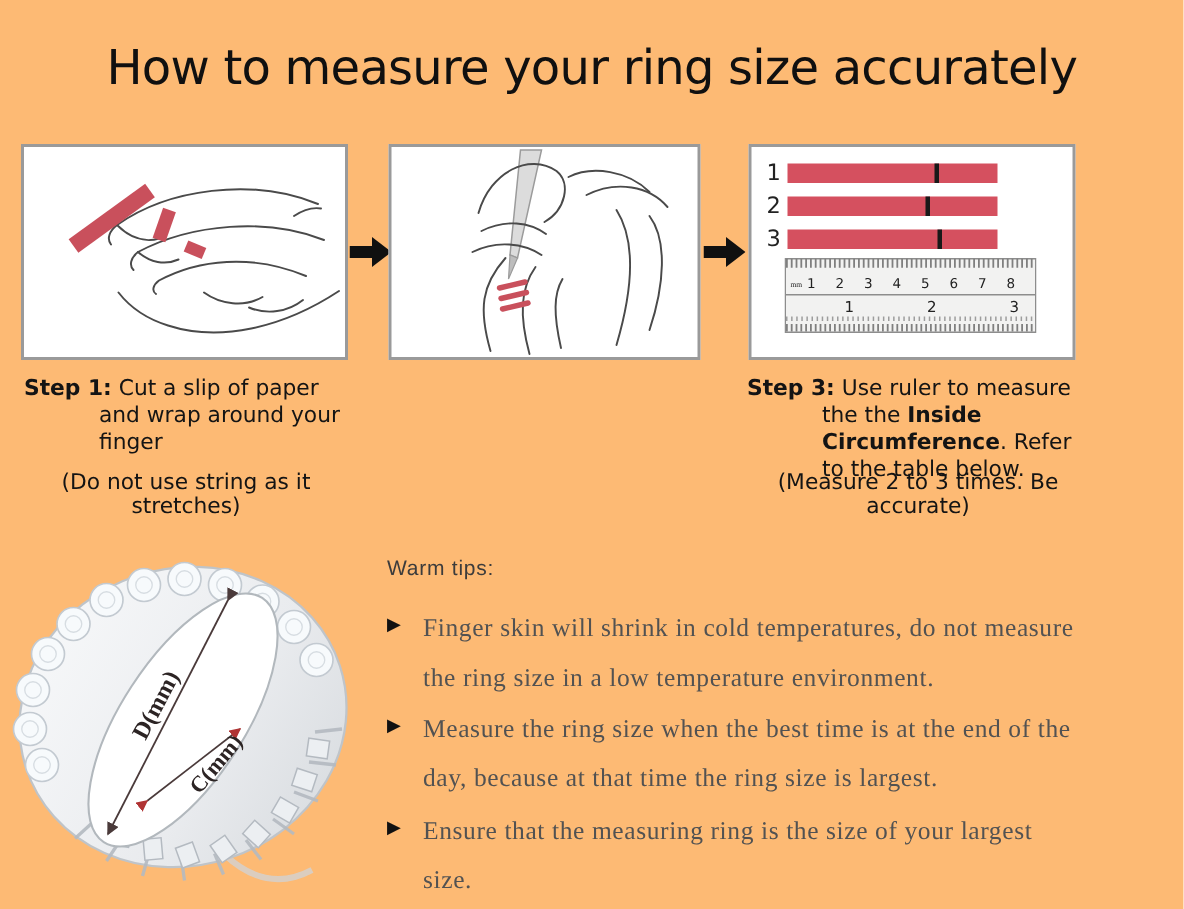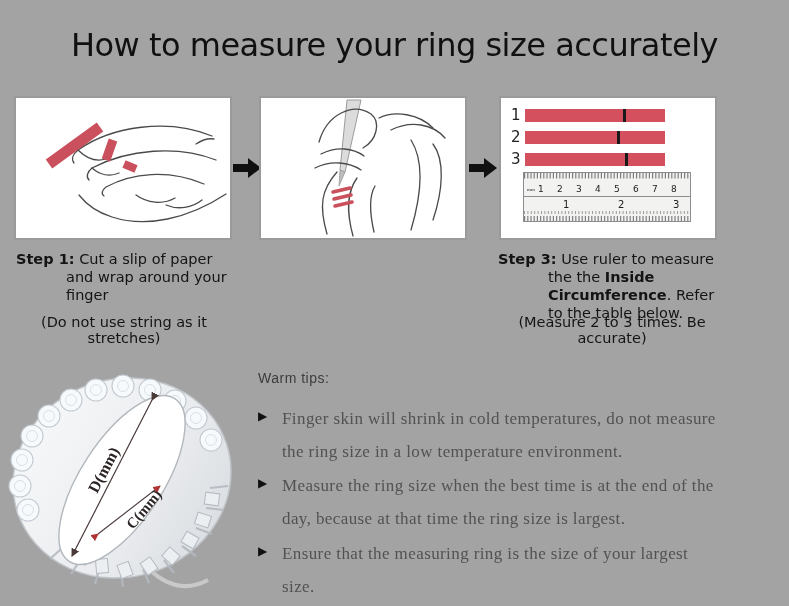--- a/index.html
+++ b/index.html
@@ -1,18 +1,18 @@
 <!DOCTYPE html>
 <html><head>
 <meta charset="utf-8">
 <style>
   * { margin:0; padding:0; box-sizing:border-box; }
   html,body { background:#fff; }
   .page {
-    position:relative; width:789px; height:606px; background:#a3a3a3;
+    position:relative; width:789px; height:606px; background:#fdba74;
     font-family:"DejaVu Sans", sans-serif; overflow:hidden;
   }
   .title {
     position:absolute; top:26px; left:0; width:789px; text-align:center;
     font-size:32px; font-weight:500; color:#101010; letter-spacing:-0.5px;
     font-family:"DejaVu Sans", sans-serif;
   }
   .panel {
     position:absolute; top:96px; height:144px; border:2px solid #9a9a9a;
     background:#fff;

